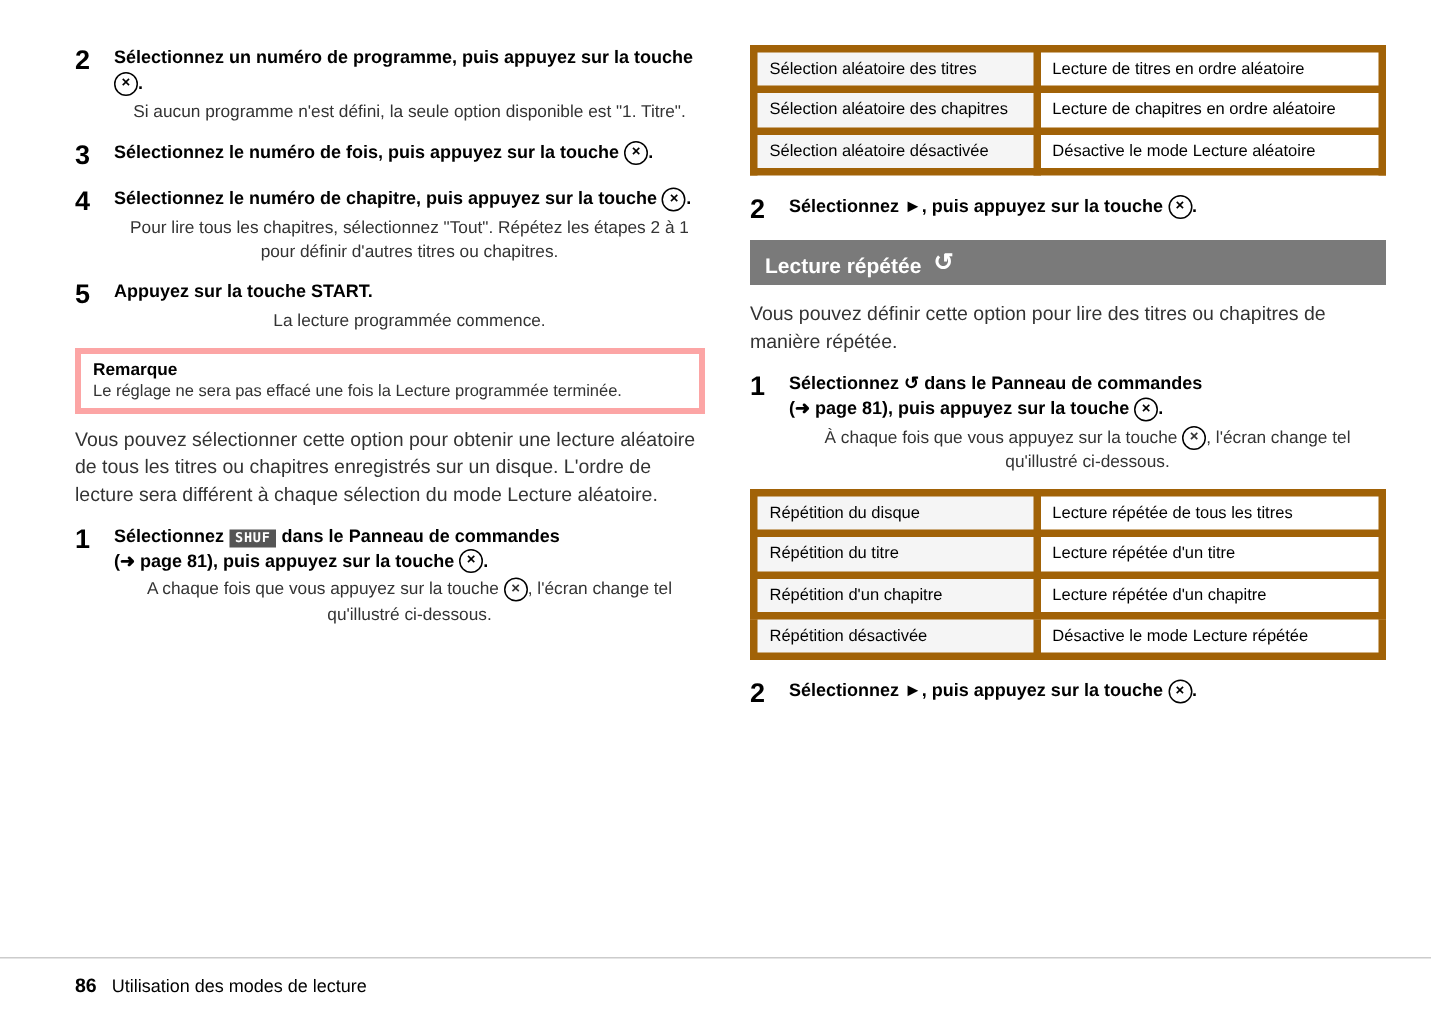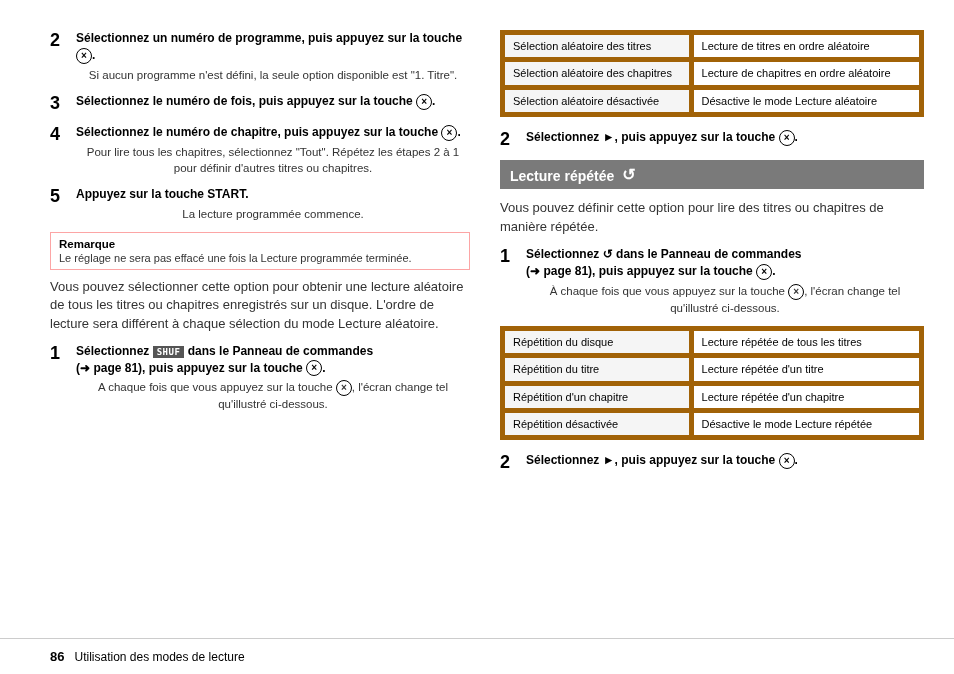--- a/index.html
+++ b/index.html
@@ -94,21 +94,21 @@
 
     .step-body {
       font-size: 11.5px;
       line-height: 1.4;
       color: #333;
       text-align: center;
     }
 
     
     .remarque-box {
-      border: 1px solid #fca5a5;
+      border: 4px solid #fca5a5;
       padding: 5px 8px;
       margin: 8px 0;
     }
 
     .remarque-label {
       font-weight: bold;
       font-size: 11.5px;
       margin-bottom: 2px;
     }
 

